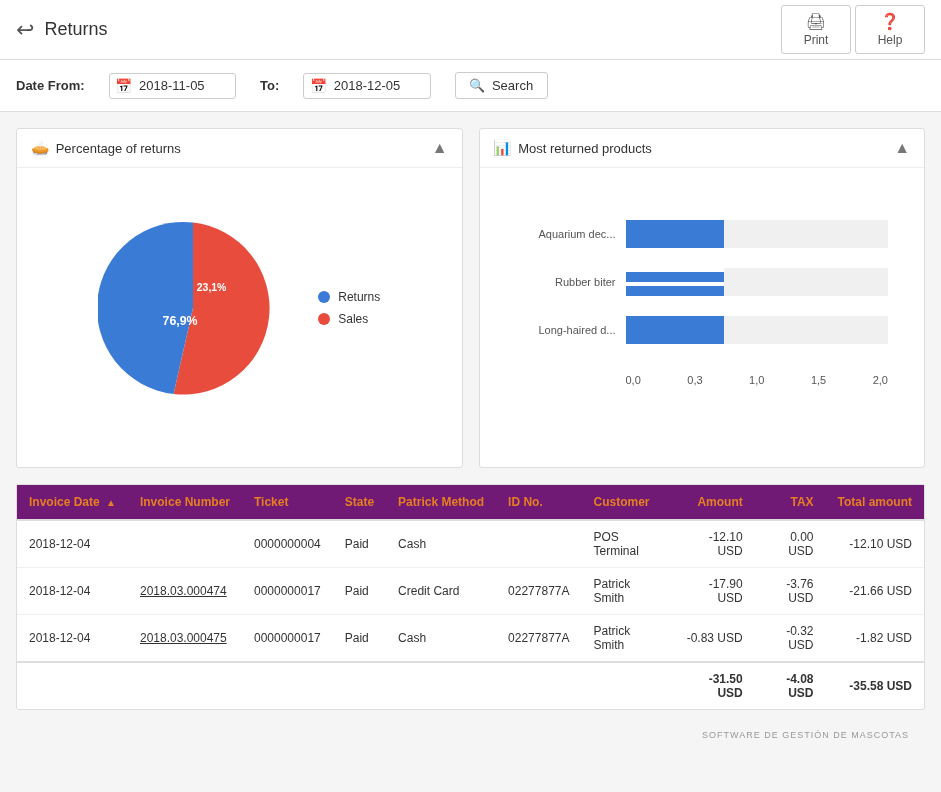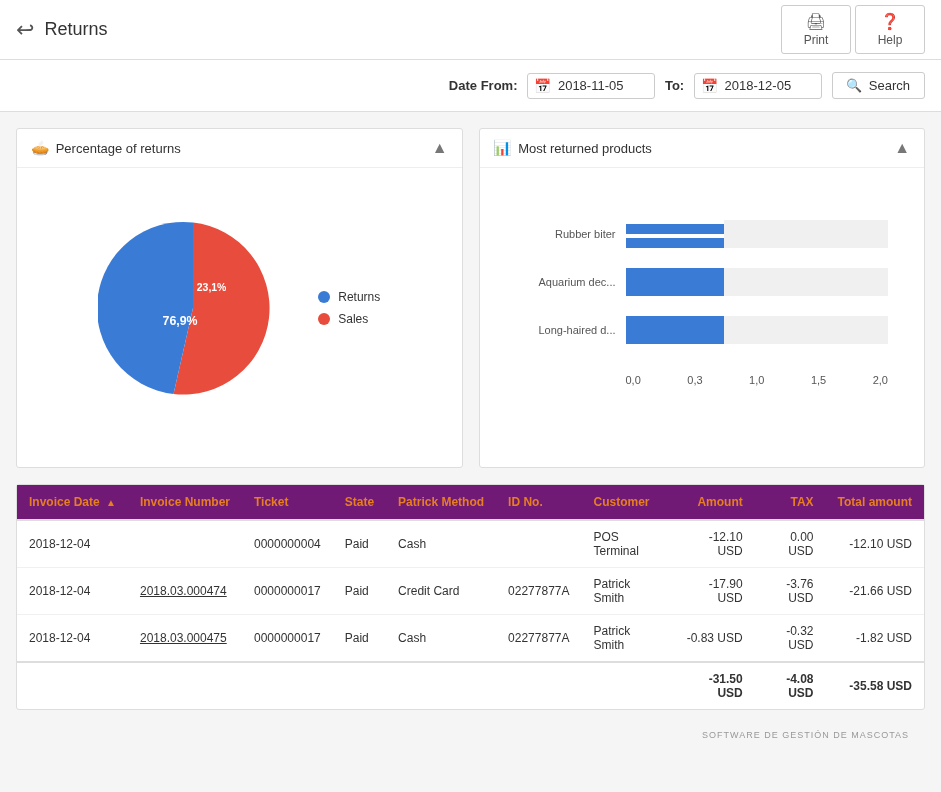--- a/index.html
+++ b/index.html
@@ -50,22 +50,21 @@
     }
     .header-btn .btn-icon { font-size: 16px; margin-bottom: 2px; }
 
     
     .toolbar {
       background: #fff;
       border-bottom: 1px solid #ddd;
       padding: 12px 16px;
       display: flex;
       align-items: center;
-      gap: 10px;
-      justify-content: flex-end;
+      gap: 24px;
     }
     .toolbar label { font-size: 13px; color: #333; font-weight: bold; }
     .date-input-wrap {
       display: flex;
       align-items: center;
       border: 1px solid #ccc;
       border-radius: 3px;
       background: #fff;
       padding: 4px 6px;
       gap: 6px;
@@ -349,29 +348,29 @@
         <div class="chart-header-left">
           <span class="chart-icon">📊</span>
           <span class="chart-title">Most returned products</span>
         </div>
         <span class="collapse-icon">▲</span>
       </div>
       <div class="chart-body" style="padding:20px 16px;">
         <div class="bar-chart-container">
           <div class="bar-chart-inner">
             <div class="bar-row">
+              <div class="bar-label">Aquarium dec...</div>
+              <div class="bar-track">
+                <div class="bar-fill" style="width:37.5%"></div>
+              </div>
+            </div>
+            <div class="bar-row">
               <div class="bar-label">Rubber biter</div>
               <div class="bar-track">
                 <div class="bar-fill white-stripe" style="width:37.5%"></div>
-              </div>
-            </div>
-            <div class="bar-row">
-              <div class="bar-label">Aquarium dec...</div>
-              <div class="bar-track">
-                <div class="bar-fill" style="width:37.5%"></div>
               </div>
             </div>
             <div class="bar-row">
               <div class="bar-label">Long-haired d...</div>
               <div class="bar-track">
                 <div class="bar-fill" style="width:37.5%"></div>
               </div>
             </div>
           </div>
           <div class="x-axis">

